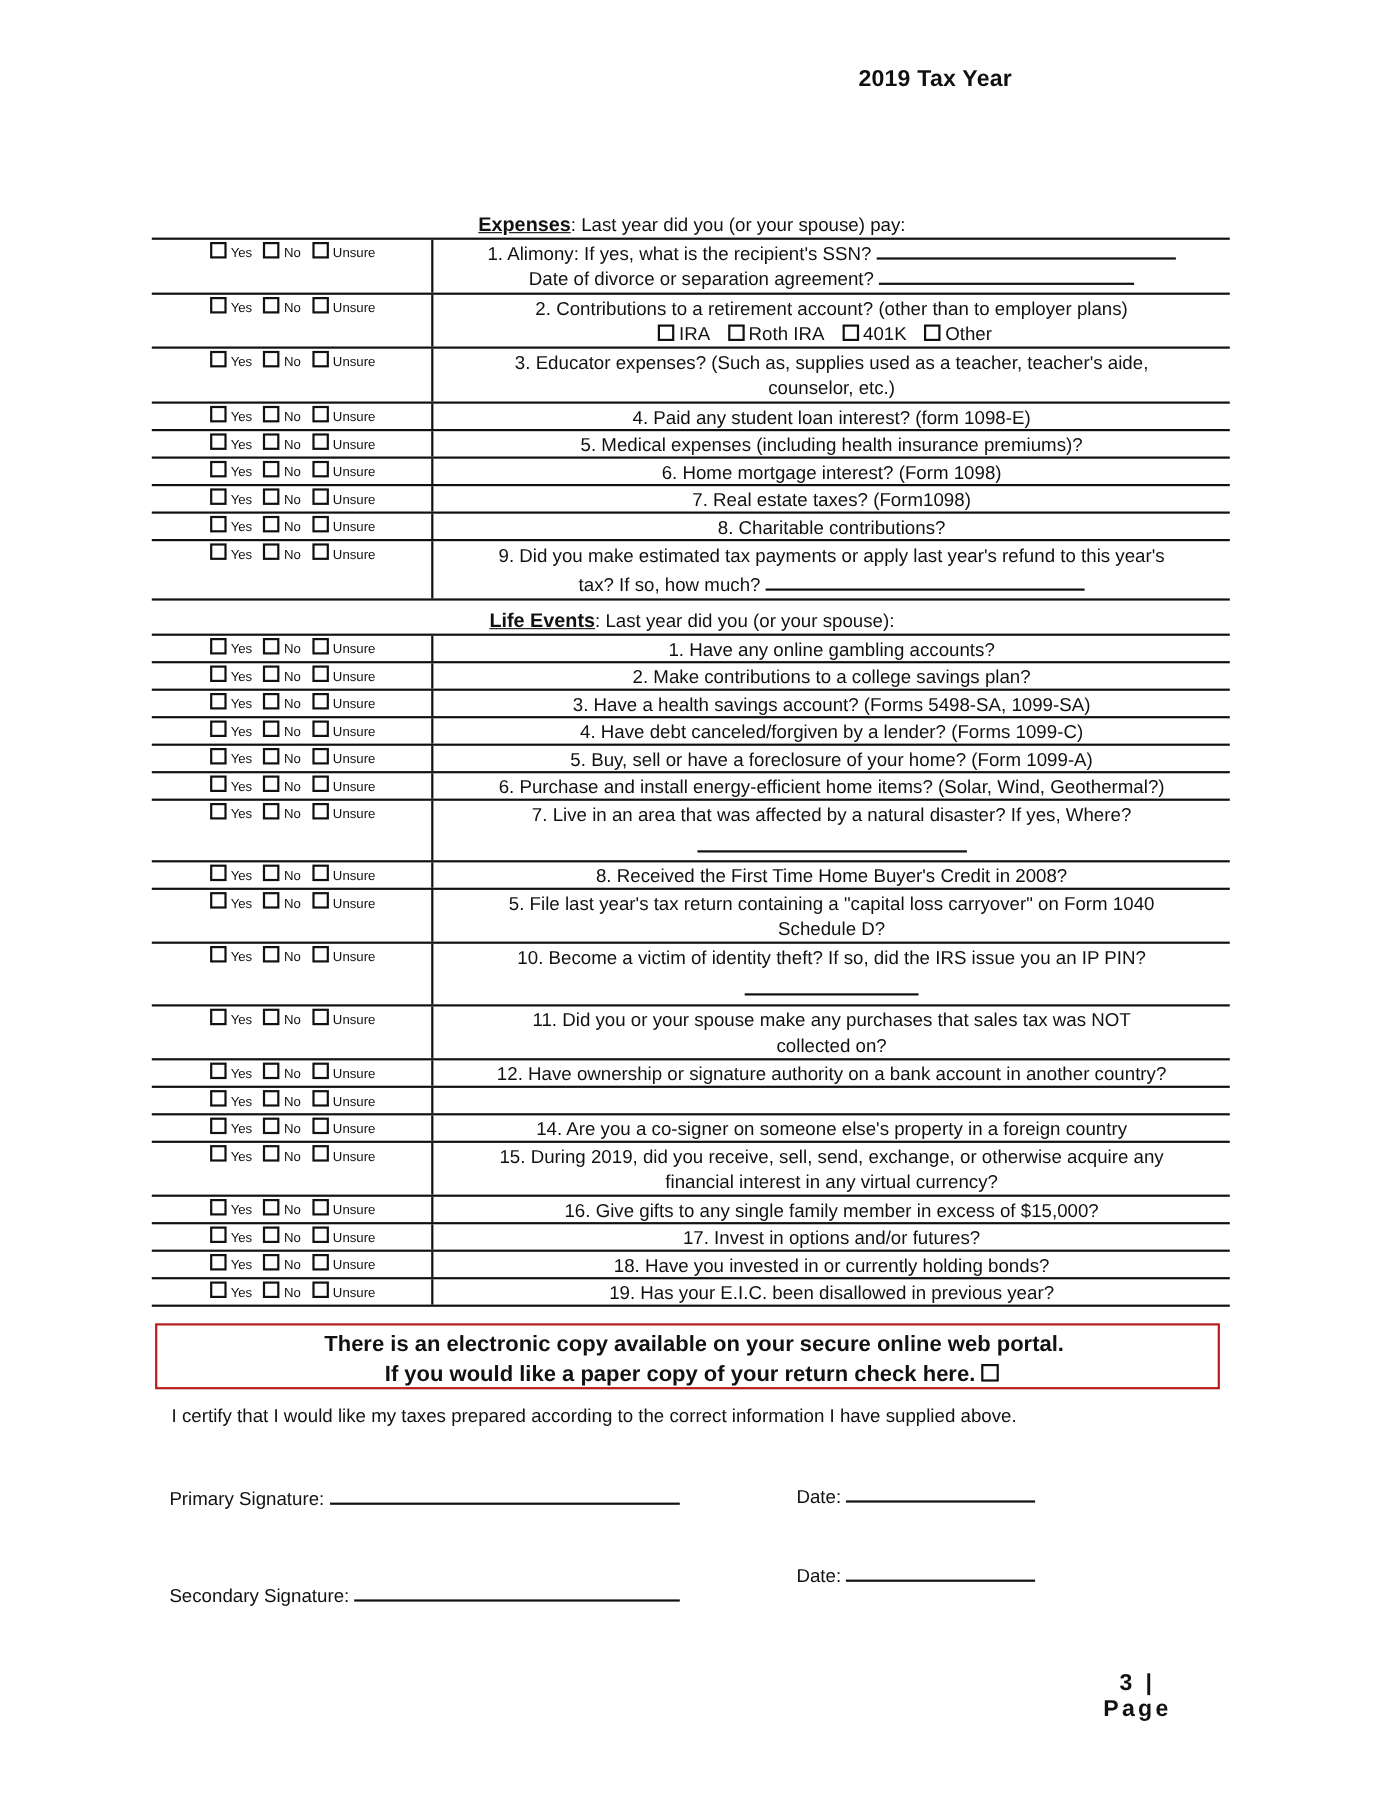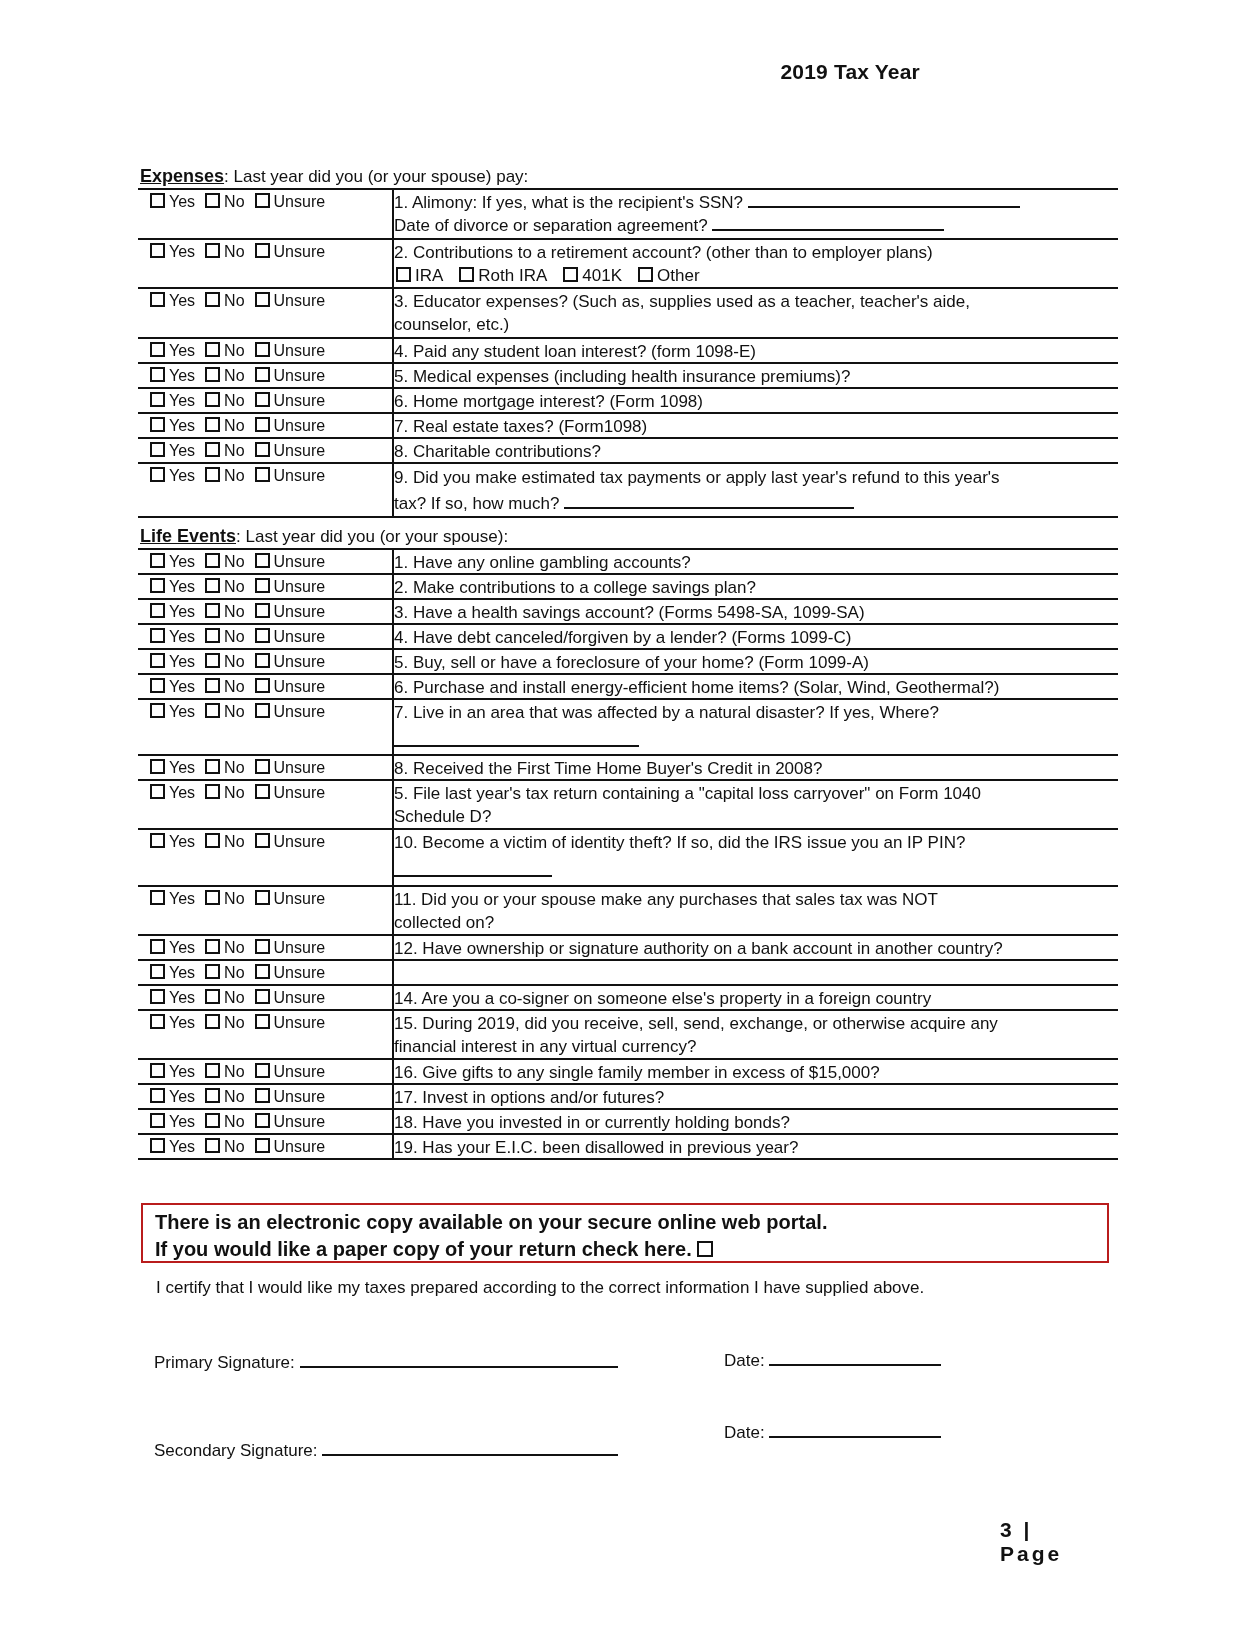--- a/index.html
+++ b/index.html
@@ -1,24 +1,24 @@
 <!DOCTYPE html>
 <html><head>
 <meta charset="utf-8">
 <style>
   html, body { margin:0; padding:0; background:#ffffff; }
   body { width:1260px; height:1650px; position:relative; overflow:hidden;
          font-family:"Liberation Sans", sans-serif; color:#111; }
-  .page { position:absolute; left:0; top:0; width:1068px; height:1650px; }
+  .page { position:absolute; left:0; top:0; width:1068px; height:1650px;text-align:center; }
   .header-title { position:absolute; right:148px; top:60px; font-size:21px; font-weight:bold; letter-spacing:0.2px; }
   .section { position:absolute; left:138px; width:980px; }
-  .section-heading { font-size:17px; line-height:20px; padding-left:2px; border-bottom:2px solid #111; height:22px; }
+  .section-heading { font-size:17px; line-height:20px; padding-left:2px; border-bottom:2px solid #111; height:22px;margin-top:28px; }
   .section-heading .title { font-weight:bold; text-decoration:underline; font-size:18px; }
   .row { display:flex; border-bottom:2px solid #111; }
-  .choices { width:256px; flex:none; border-right:2px solid #111; font-size:16px; line-height:24px; padding-left:12px; box-sizing:border-box; white-space:nowrap; }
+  .choices { width:256px; flex:none; border-right:2px solid #111; font-size:12px; line-height:24px; padding-left:12px; box-sizing:border-box; white-space:nowrap; }
   .choice { display:inline-block; margin-right:10px; }
   .box { display:inline-block; width:11px; height:11px; border:2px solid #111; vertical-align:-1px; margin-right:4px; background:#fff; }
   .q { flex:1; font-size:17px; line-height:23px; padding-left:0; padding-top:1px; }
   .blank { display:inline-block; border-bottom:2px solid #111; height:14px; vertical-align:baseline; }
   .notice { position:absolute; left:141px; top:1203px; width:968px; height:60px; border:2px solid #b91c1c; box-sizing:border-box;
             padding:4px 0 0 12px; font-weight:bold; font-size:20px; line-height:27px; }
   .certify { position:absolute; left:156px; top:1278px; font-size:17px; }
   .sig { position:absolute; font-size:17px; }
   .page-num { position:absolute; left:1000px; top:1518px; font-weight:bold; font-size:21px; letter-spacing:3px; }
   .sub-opts .box { margin-left:2px; }

